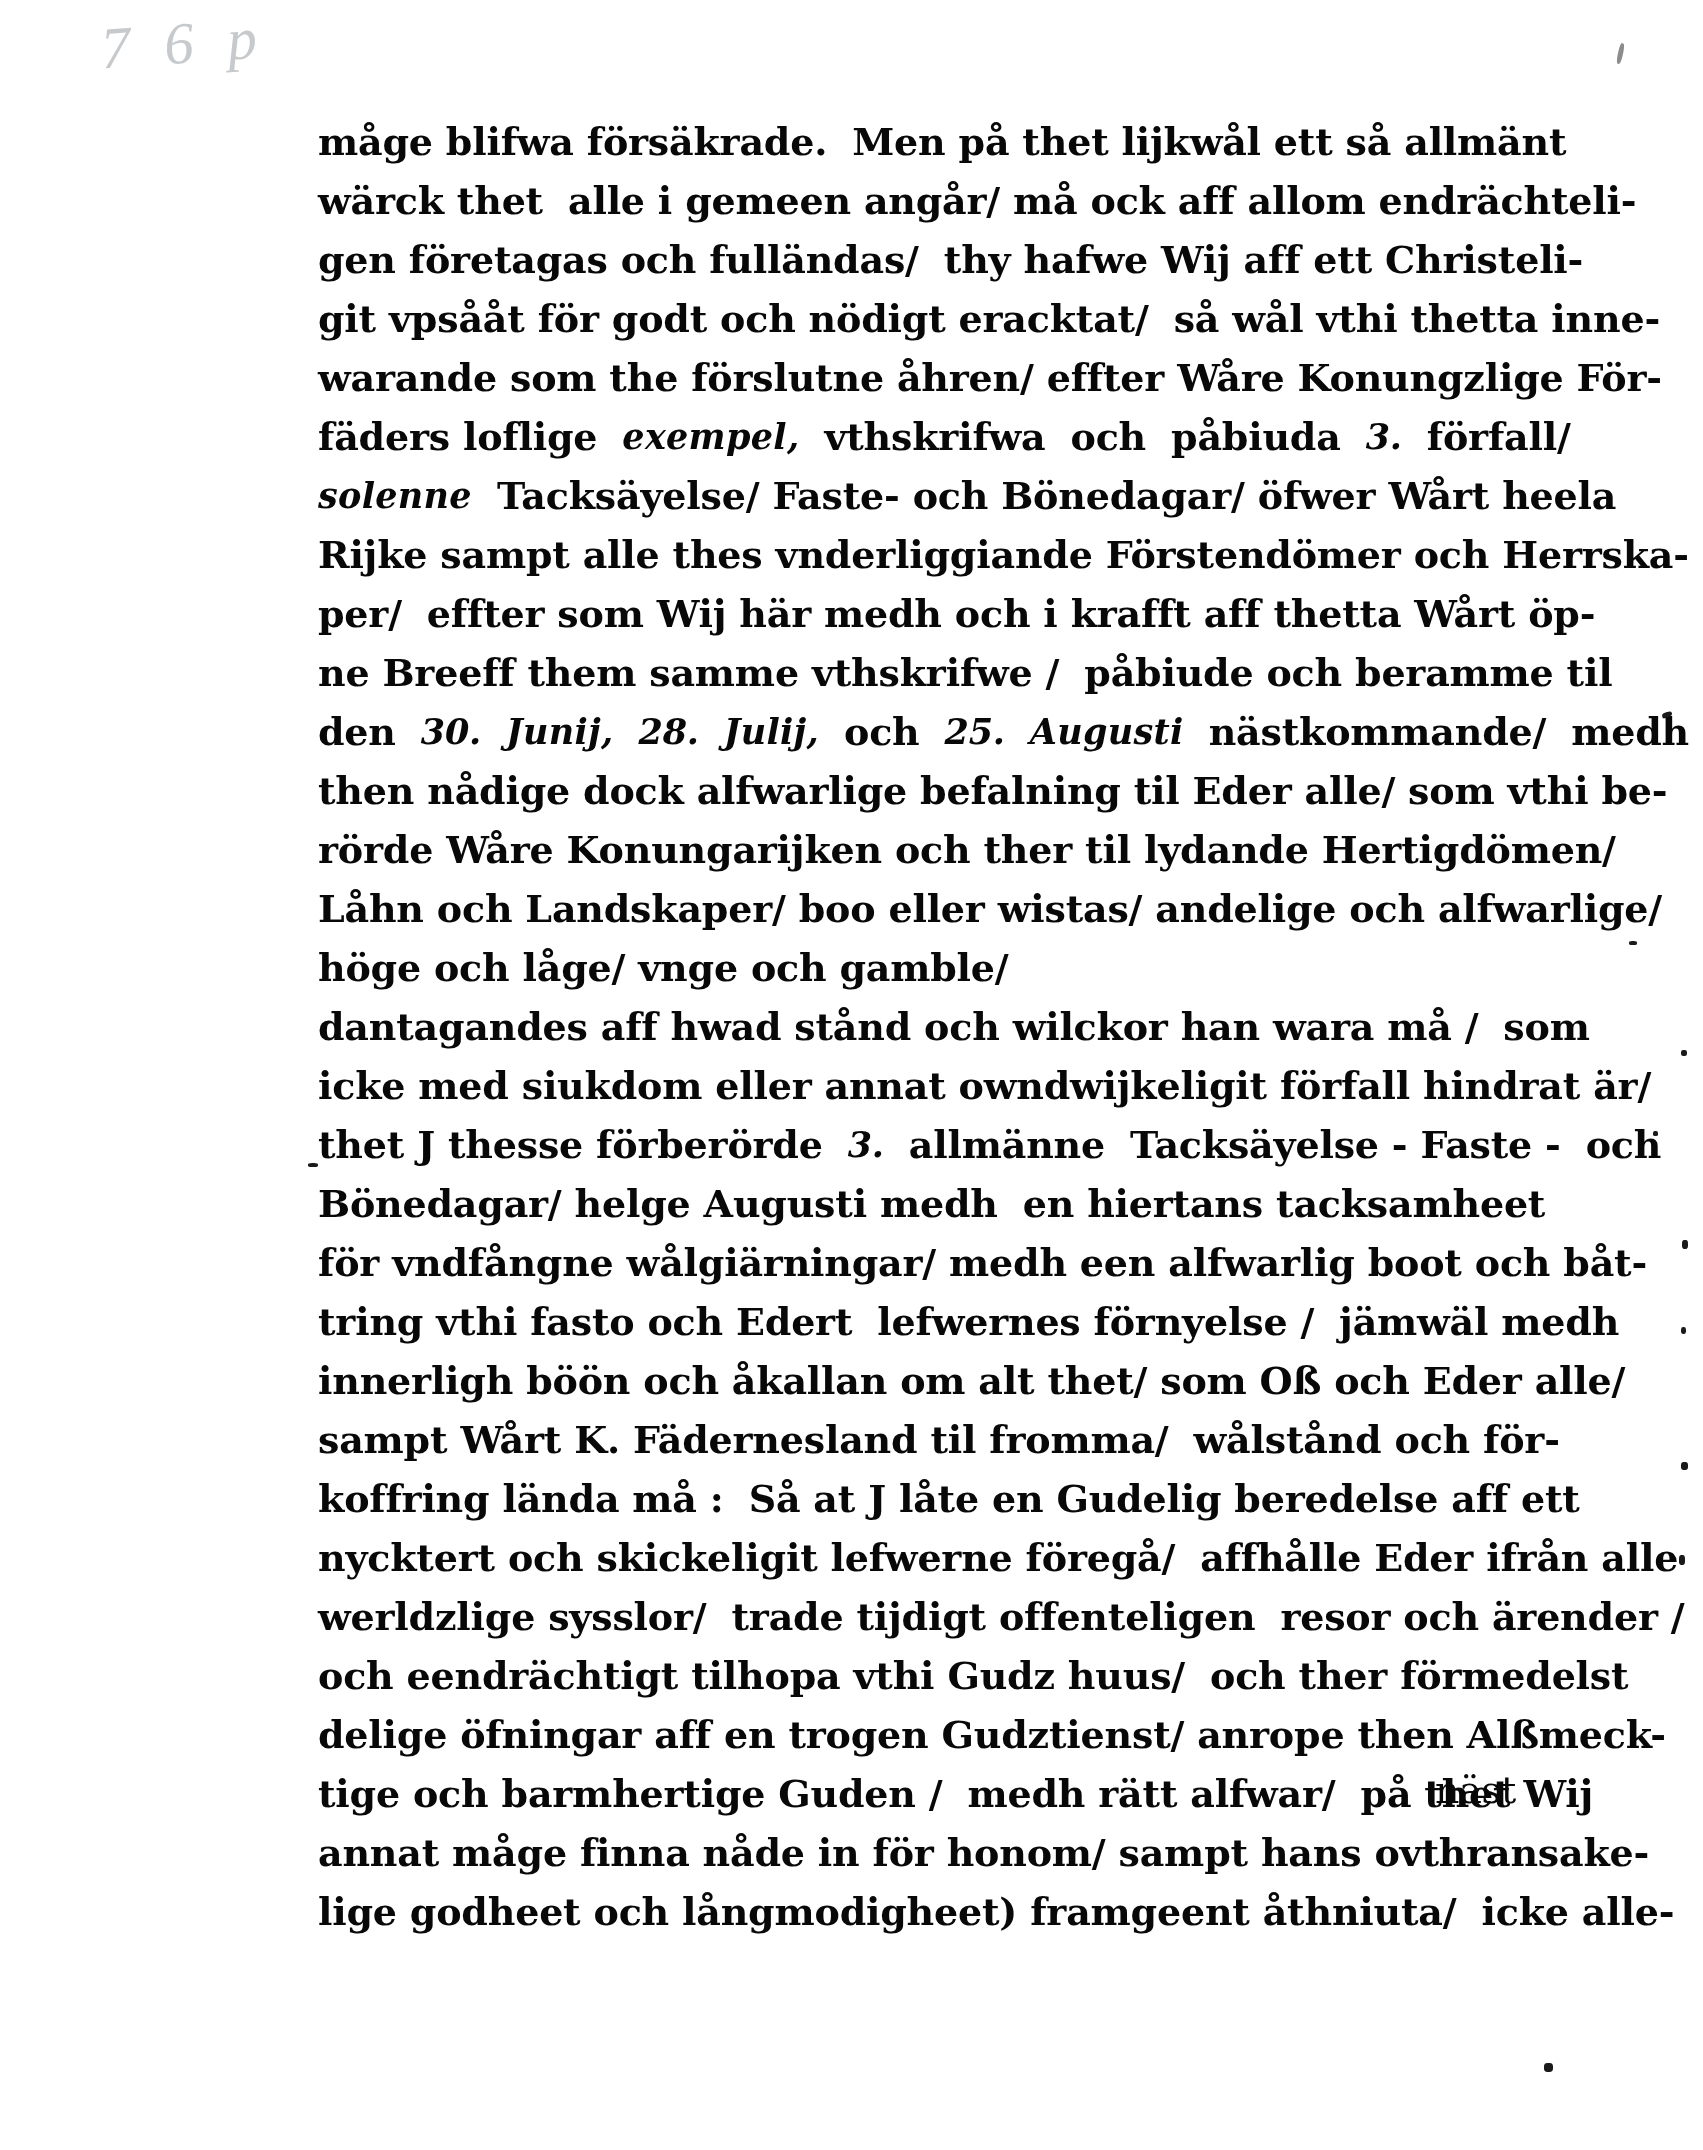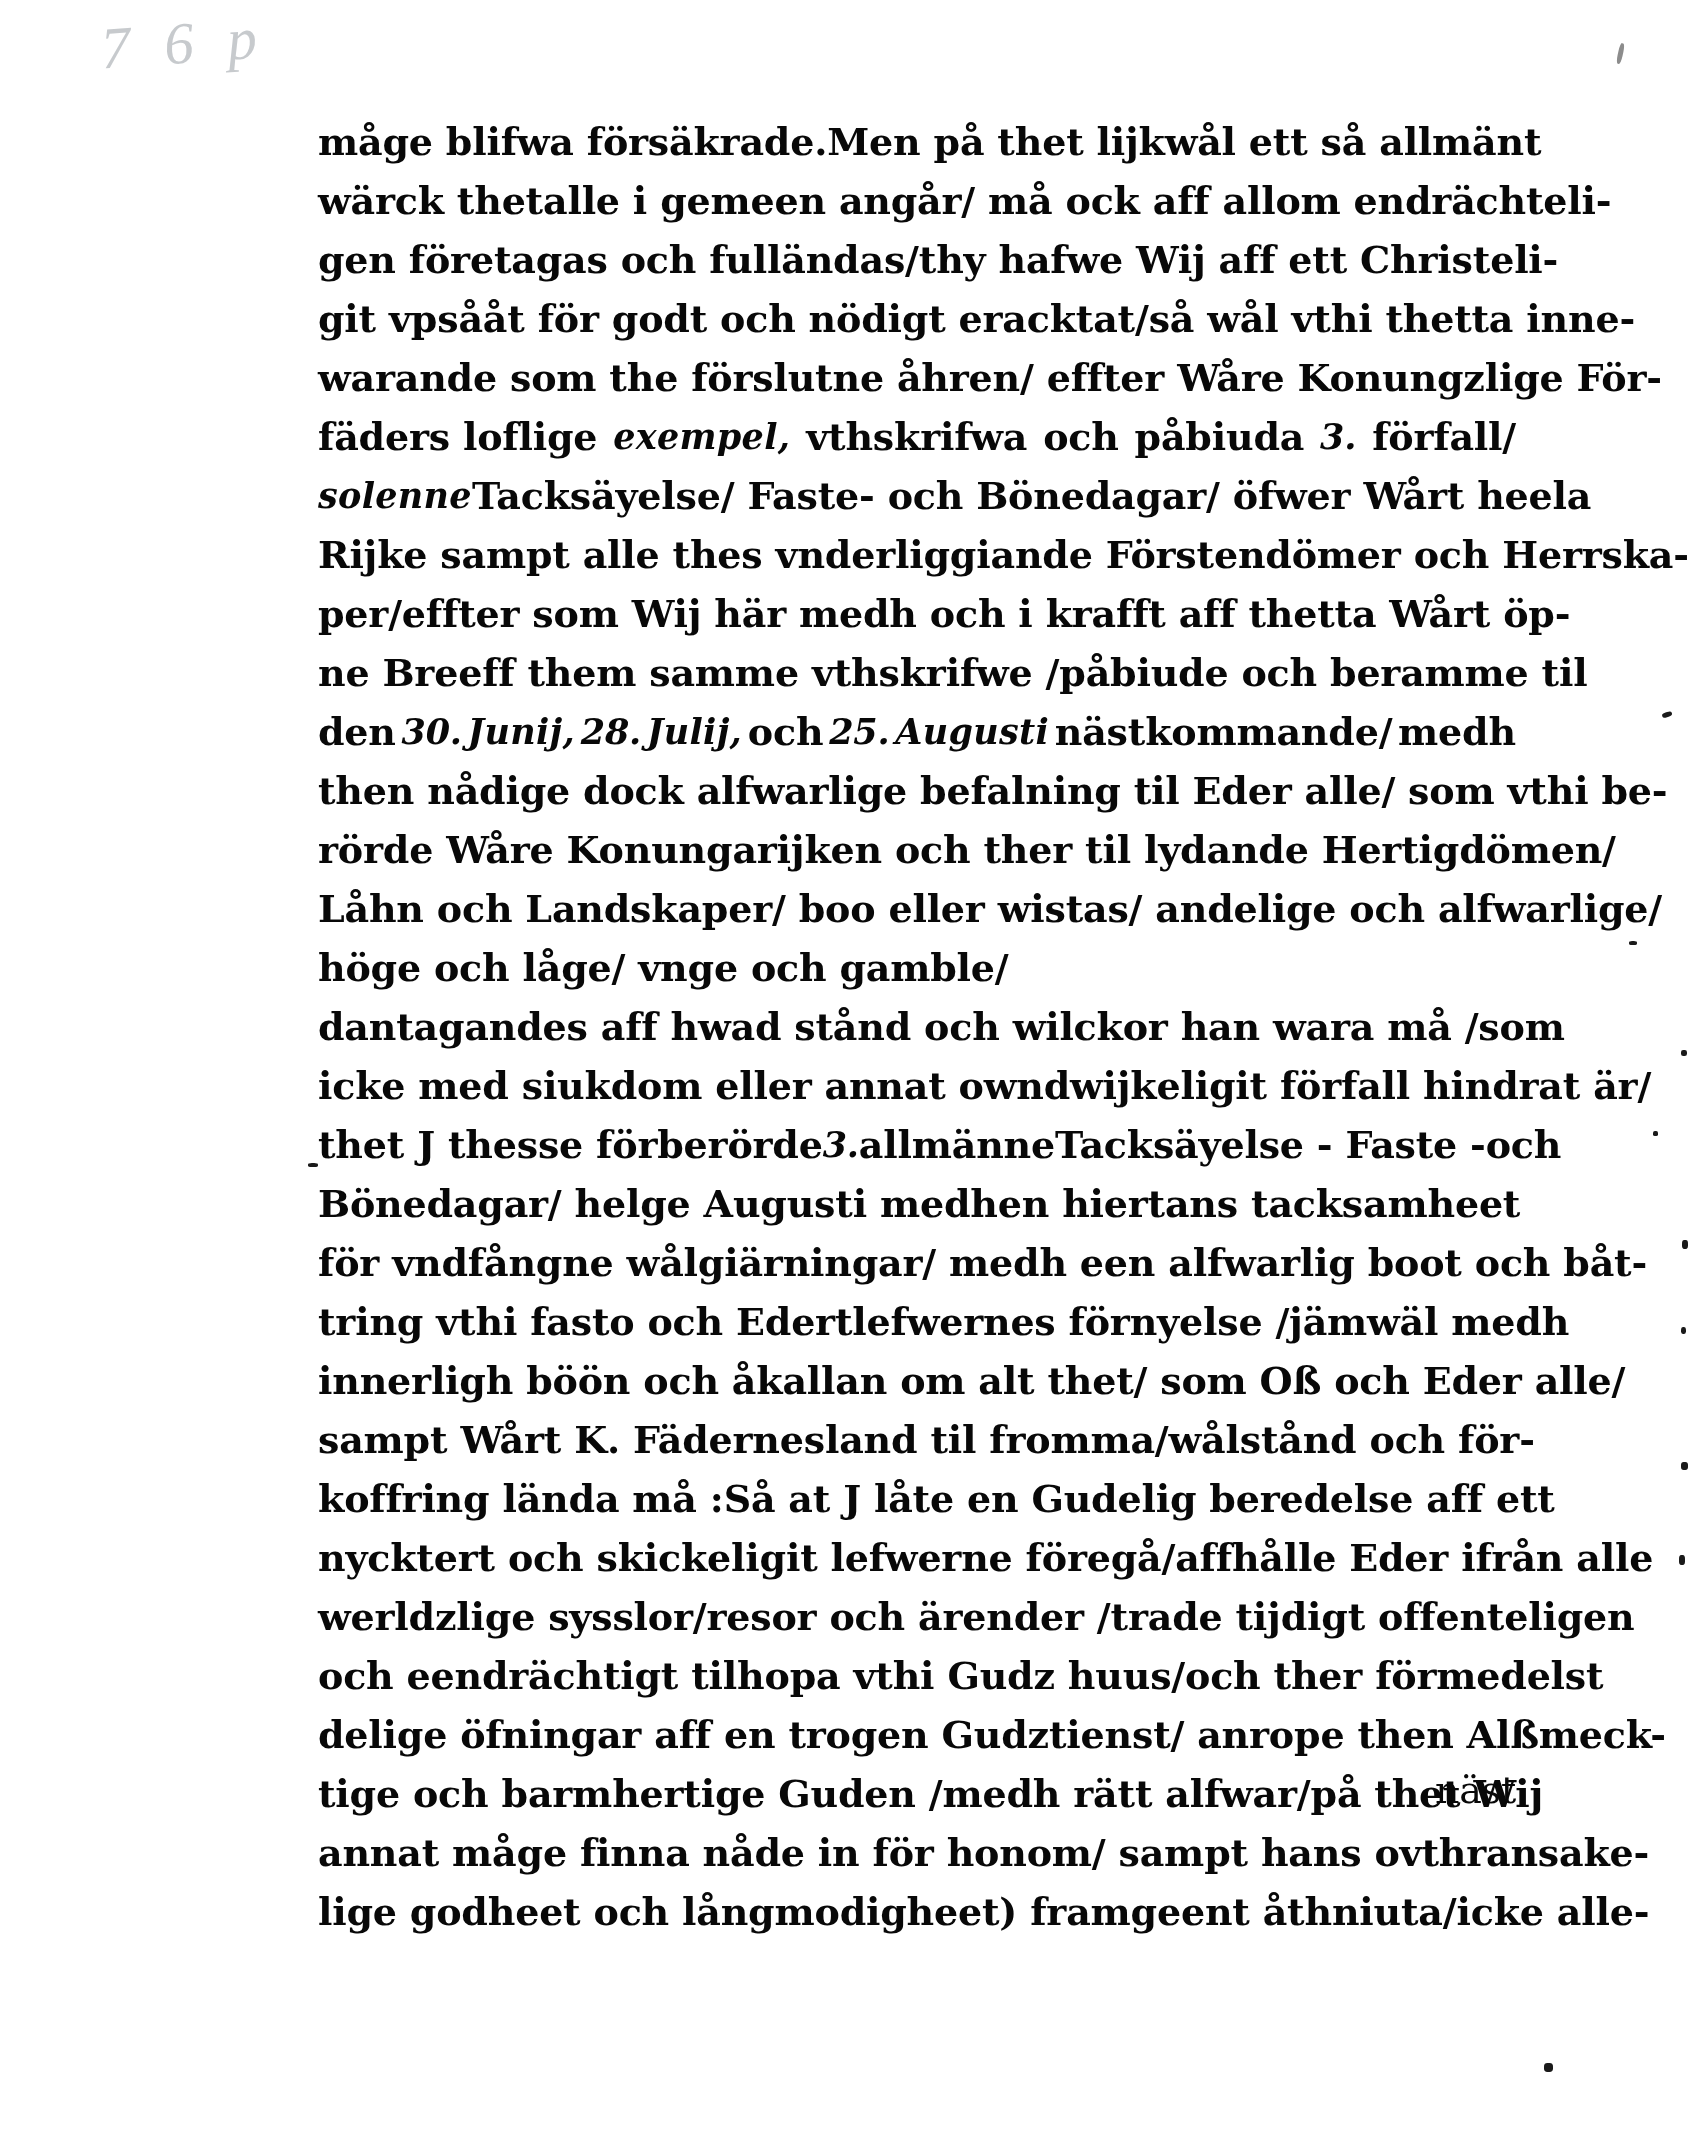--- a/index.html
+++ b/index.html
@@ -50,20 +50,21 @@
     white-space: nowrap;
     color: #080808;
     font-family: "DejaVu Serif", "Liberation Serif", serif;
     font-weight: 700;
     font-size: 38px;
     line-height: 59px;
     letter-spacing: -0.2px;
     
     transform: scaleX(1.0);
     transform-origin: left center;
+    gap: 25px;
   }
   .line > span {
     display: inline-block;
   }
   
   .line.just {
     display: flex;
     justify-content: space-between;
     width: 1198px;
   }
@@ -225,22 +226,22 @@
       <div class="line just">
         <span>koffring lända må :</span>
         <span>Så at J låte en Gudelig beredelse aff ett</span>
       </div>
       <div class="line just">
         <span>nycktert och skickeligit lefwerne föregå/</span>
         <span>affhålle Eder ifrån alle</span>
       </div>
       <div class="line just">
         <span>werldzlige sysslor/</span>
+        <span>trade tijdigt offenteligen</span>
         <span>resor och ärender /</span>
-        <span>trade tijdigt offenteligen</span>
       </div>
       <div class="line just">
         <span>och eendrächtigt tilhopa vthi Gudz huus/</span>
         <span>och ther förmedelst</span>
       </div>
       <div class="line just">
         <span>delige öfningar aff en trogen Gudztienst/ anrope then Alßmeck-</span>
       </div>
       <div class="line just">
         <span>tige och barmhertige Guden /</span>

